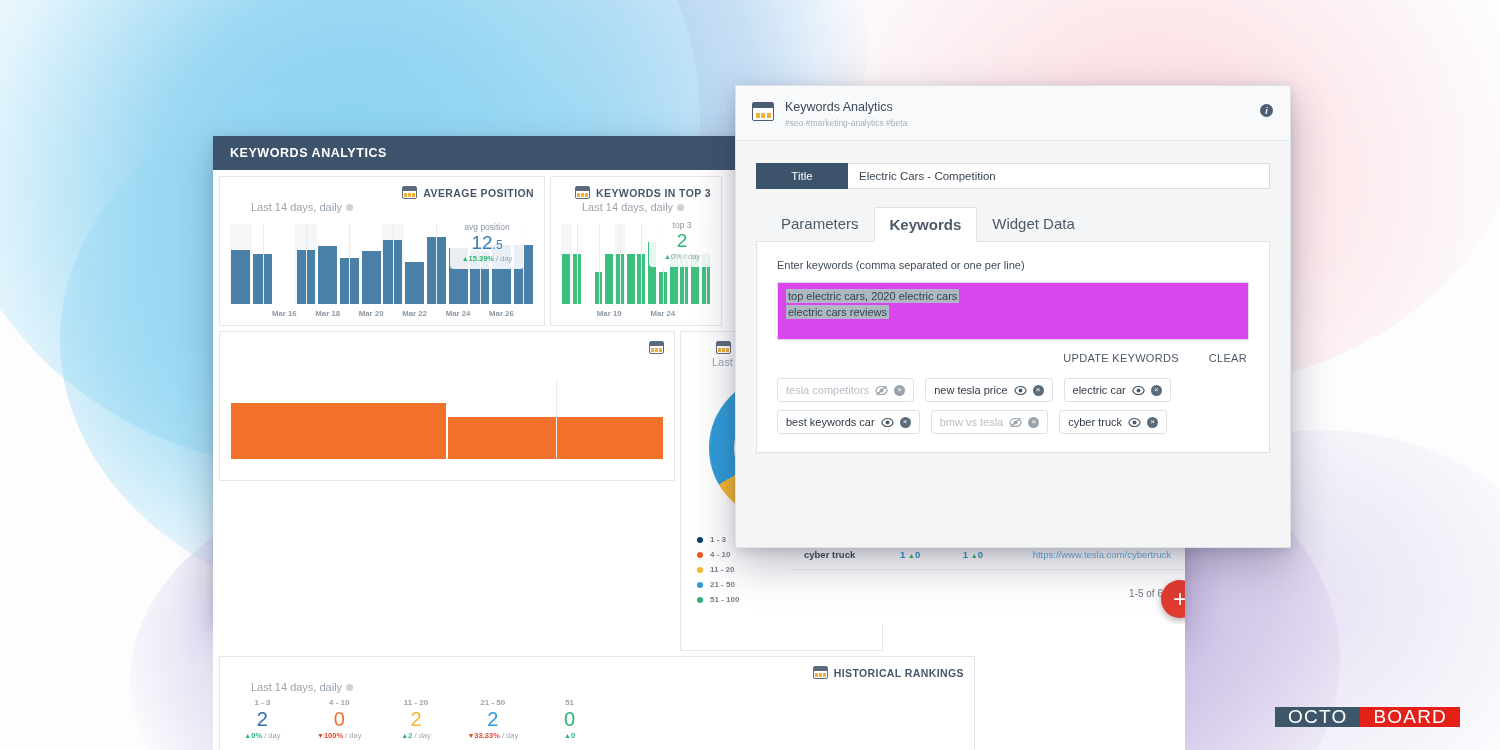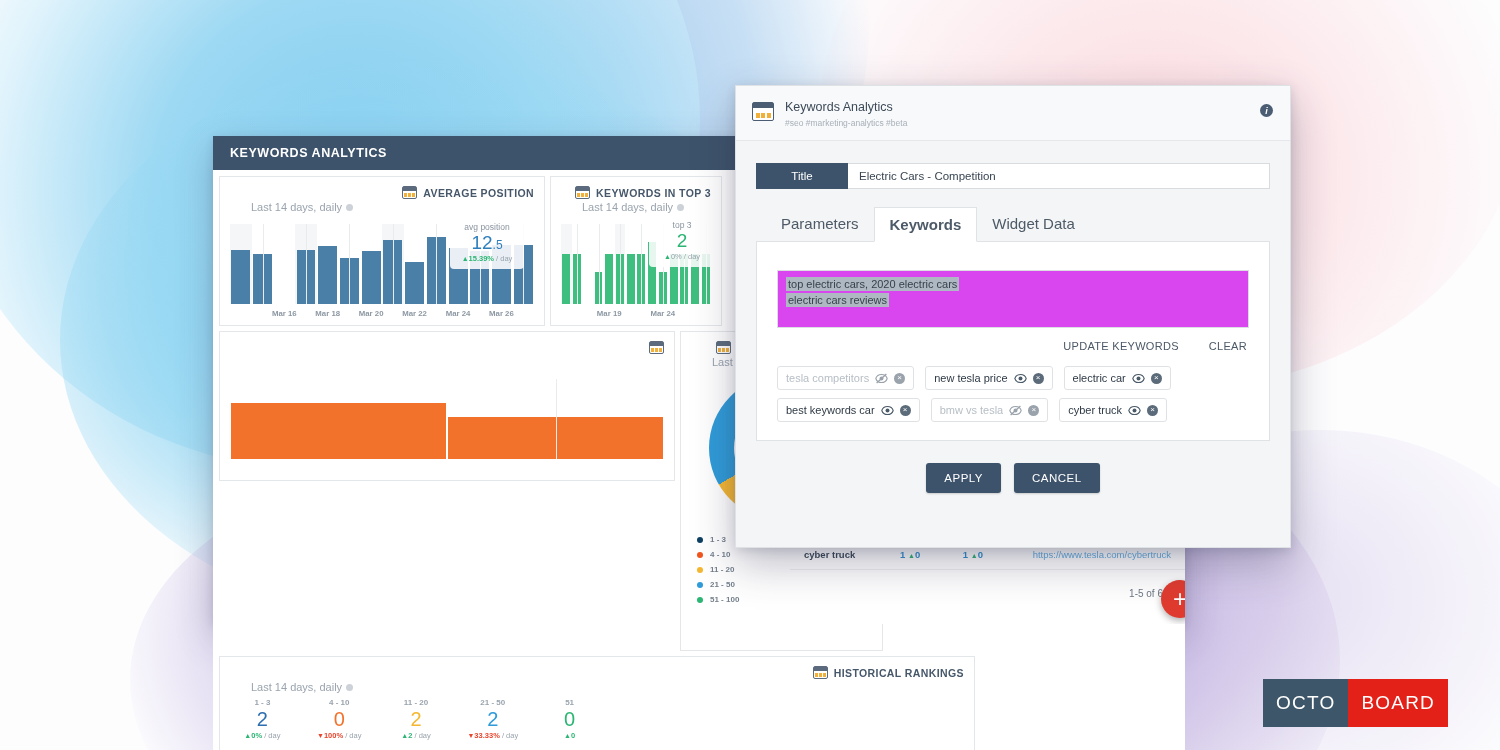--- a/index.html
+++ b/index.html
@@ -186,21 +186,21 @@
   .eye { width:13px; height:13px; flex:none; }
   .xc { width:11px; height:11px; border-radius:50%; background:#5c6b7a; color:#fff; font-size:8px;
         display:flex; align-items:center; justify-content:center; line-height:1; flex:none; }
   .chip.off .xc { background:#9aa3ac; }
   #modal-foot { display:flex; justify-content:center; gap:13px; margin-top:22px; }
   .mbtn { background:#3d536b; color:#fff; border:none; border-radius:3px; height:30px;
           padding:0 18px; font-size:11.5px; letter-spacing:0.5px; font-family:inherit;
           box-shadow:0 1px 2px rgba(0,0,0,0.18); }
 
   
-  #logo { position:absolute; right:52px; bottom:23px; display:flex; height:48px; }
+  #logo { position:absolute; right:40px; bottom:23px; display:flex; height:20px; }
   #logo div { display:flex; align-items:center; padding:0 13px; color:#fff;
               font-size:19px; letter-spacing:1.2px; }
   #logo .l1 { background:#3d5669; }
   #logo .l2 { background:#e32119; }
 </style>
 </head>
 <body>
 
 <div id="bg">
   <div class="blob blob-pink"></div>
@@ -498,20 +498,21 @@
       <div id="title-input">Electric Cars - Competition</div>
     </div>
 
     <div class="tabs" id="tabs">
         <div class="tab">Parameters</div>
         <div class="tab active">Keywords</div>
         <div class="tab">Widget Data</div>
       </div>
 
     <div class="tabpanel">
+      <div class="enter-lbl">Enter keywords (comma separated or one per line)</div>
       <div id="kwbox">
         <div class="kwline"><span>top electric cars, 2020 electric cars</span></div>
         <div class="kwline"><span>electric cars reviews</span></div>
       </div>
       <div class="kw-actions">
         <span class="kw-action">UPDATE KEYWORDS</span>
         <span class="kw-action">CLEAR</span>
       </div>
       <div class="chips" id="chips">
           <div class="chip off">
@@ -572,23 +573,19 @@
               <svg class="eye" viewBox="0 0 16 16">
                 <path d="M8 3C4.6 3 1.8 5.2 1 8c.8 2.8 3.6 5 7 5s6.2-2.2 7-5c-.8-2.8-3.6-5-7-5z" fill="none" stroke="#4a5968" stroke-width="1.3"></path>
                 <circle cx="8" cy="8" r="2.4" fill="#4a5968"></circle>
               </svg>
             </span>
             <span class="xc">×</span>
           </div>
         </div>
     </div>
 
-    <div id="modal-foot">
-      <button class="mbtn">APPLY</button>
-      <button class="mbtn">CANCEL</button>
-    </div>
   </div>
 </div>
 
 <div id="logo">
   <div class="l1">OCTO</div>
   <div class="l2">BOARD</div>
 </div>
 
 </body></html>

